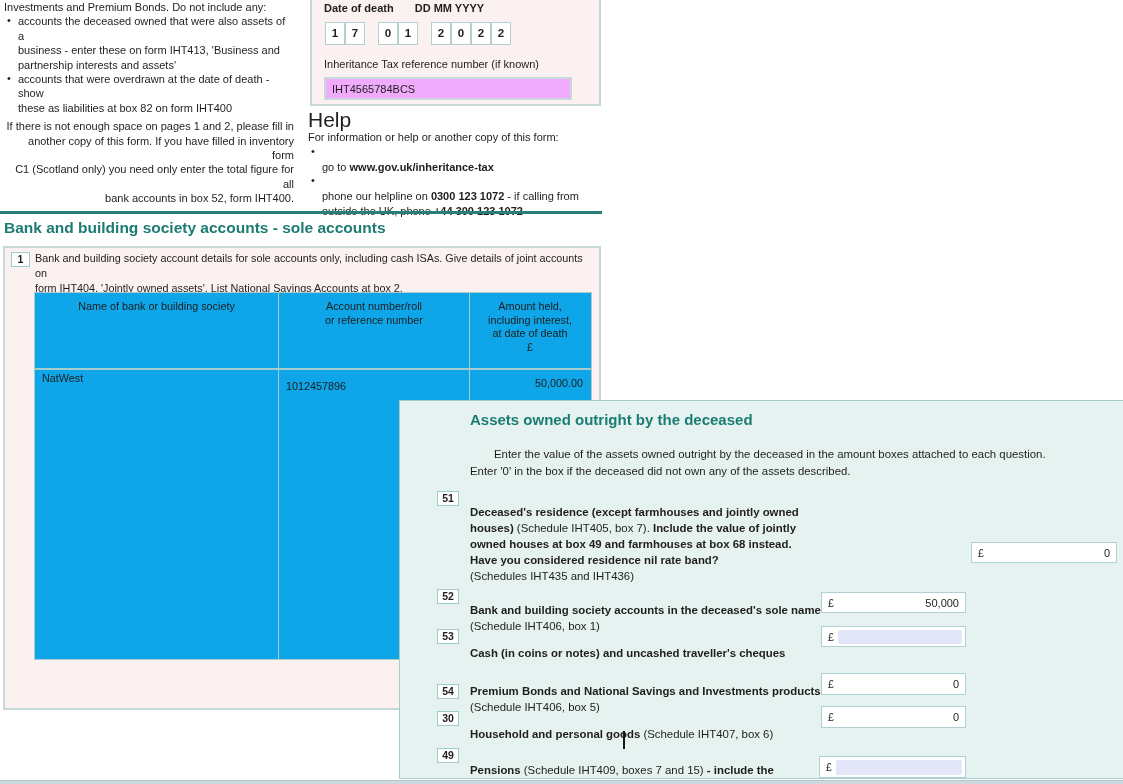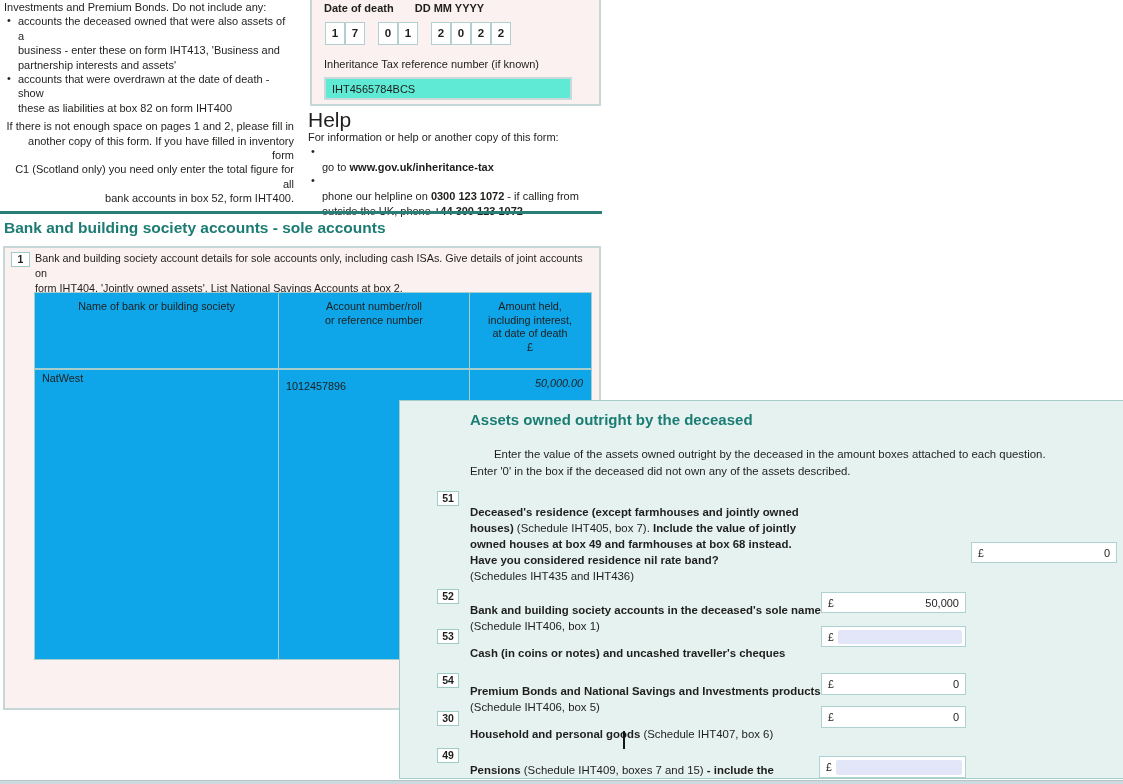--- a/index.html
+++ b/index.html
@@ -22,21 +22,21 @@
     background:#fcf1f1; border:2px solid #c6d7d7; box-sizing:border-box; }
   .dp-label { position:absolute; left:12px; top:12px; font-weight:bold; font-size:11px; }
   .dp-hint { margin-left:9px;padding-left:12px; }
   .digit { position:absolute; top:32px; width:20px; height:23px; background:#fff;
     border:1.5px solid #b3cfcf; box-sizing:border-box; text-align:center;
     font-weight:bold; font-size:11.5px; line-height:21px; }
   .d1{left:13px}.d2{left:33px}.d3{left:66px}.d4{left:86px}
   .d5{left:119px}.d6{left:139px}.d7{left:159px}.d8{left:179px}
   .dp-ref-label { position:absolute; left:12px; top:68px; font-size:11px; }
   .dp-ref-input { position:absolute; left:12px; top:87px; width:248px; height:23px;
-    background:#5eead4; border:2px solid #c9d8d8; box-sizing:border-box;
+    background:#f0abfc; border:2px solid #c9d8d8; box-sizing:border-box;
     font-size:11px; line-height:20px; padding-left:6px; }
 
   
   .help { left:308px; top:110px; width:316px; font-size:11px; line-height:14.8px; }
   .help-title { font-size:21px; line-height:20px; font-weight:normal; }
 
   
   .divider { left:0px; top:211px; width:602px; height:2.5px; background:#2a7e77; }
   .section-title { left:4px; top:219px; font-size:15.5px; font-weight:bold; color:#1c7c73; }
 
@@ -51,36 +51,36 @@
   .acct-table { position:absolute; left:29px; top:44px; width:558px; height:368px;
     background:#0ea5e9; border:1.5px solid #a6cccc; box-sizing:border-box; }
   .tcol { position:absolute; top:0; bottom:0; box-sizing:border-box; }
   .tcol1 { left:0; width:243px; }
   .tcol2 { left:243px; width:191px; border-left:1.5px solid #a6cccc; }
   .tcol3 { left:434px; width:121px; border-left:1.5px solid #a6cccc; }
   .th { padding-top:7px; text-align:center; font-size:10.8px; line-height:13.5px; white-space:pre-line; }
   .hline { position:absolute; left:0; right:0; top:75px; height:1.5px; background:#a6cccc; }
   .cell-name { position:absolute; left:7px; top:79px; font-size:10.8px; }
   .cell-account { position:absolute; left:7px; top:87px; font-size:10.8px; }
-  .cell-amount { position:absolute; right:7px; top:84px; font-size:10.8px;font-style:italic; }
+  .cell-amount { position:absolute; right:7px; top:84px; font-size:10.8px; }
 
   
   .assets-panel { left:399px; top:400px; width:809px; height:379px;
     background:#e6f2f0; border:1.5px solid #a5cecb; box-sizing:border-box; }
   .ap-title { position:absolute; left:70px; top:10px; font-size:15px;
     font-weight:bold; color:#1a7d74; }
   .ap-intro { position:absolute; left:70px; width:640px; font-size:11.4px; line-height:17px; }
   .ap-i1 { top:45px;padding-left:24px; } .ap-i2 { top:62px; }
   .qn { left:37px; width:22px; height:15px; line-height:13px; }
   .qtext { position:absolute; left:70px; width:370px; font-size:11.4px;
     line-height:16px; white-space:pre-line; }
   .n51{top:90px}.t51{top:87px}
   .n52{top:188px}.t52{top:185px}
   .n53{top:228px}.t53{top:228px}
-  .n54{top:272px}.t54{top:266px}
+  .n54{top:283px}.t54{top:266px}
   .n55{top:310px}.t55{top:309px}
   .n56{top:347px}.t56{top:345px}
   .field { position:absolute; background:#fff; border:1.5px solid #aed2d2;
     box-sizing:border-box; font-size:11px; }
   .f51 { left:571px; top:141px; width:146px; height:21px; }
   .f52 { left:421px; top:191px; width:145px; height:21px; }
   .f53 { left:421px; top:225px; width:145px; height:21px; }
   .f54 { left:421px; top:272px; width:145px; height:22px; }
   .f55 { left:421px; top:305px; width:145px; height:22px; }
   .f56 { left:419px; top:355px; width:147px; height:22px; }

